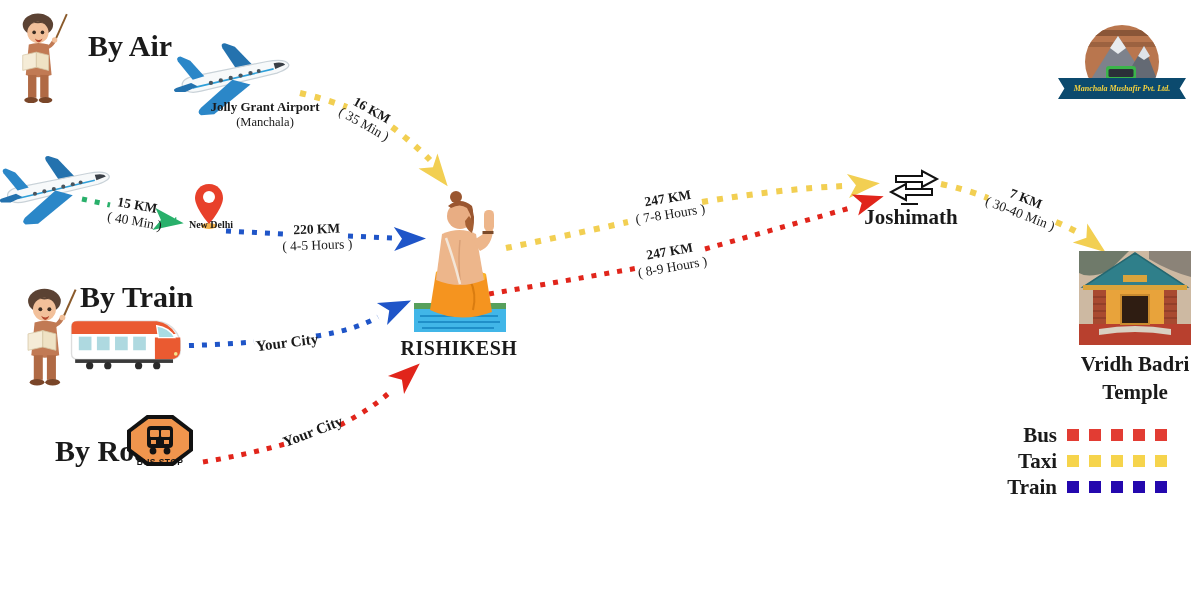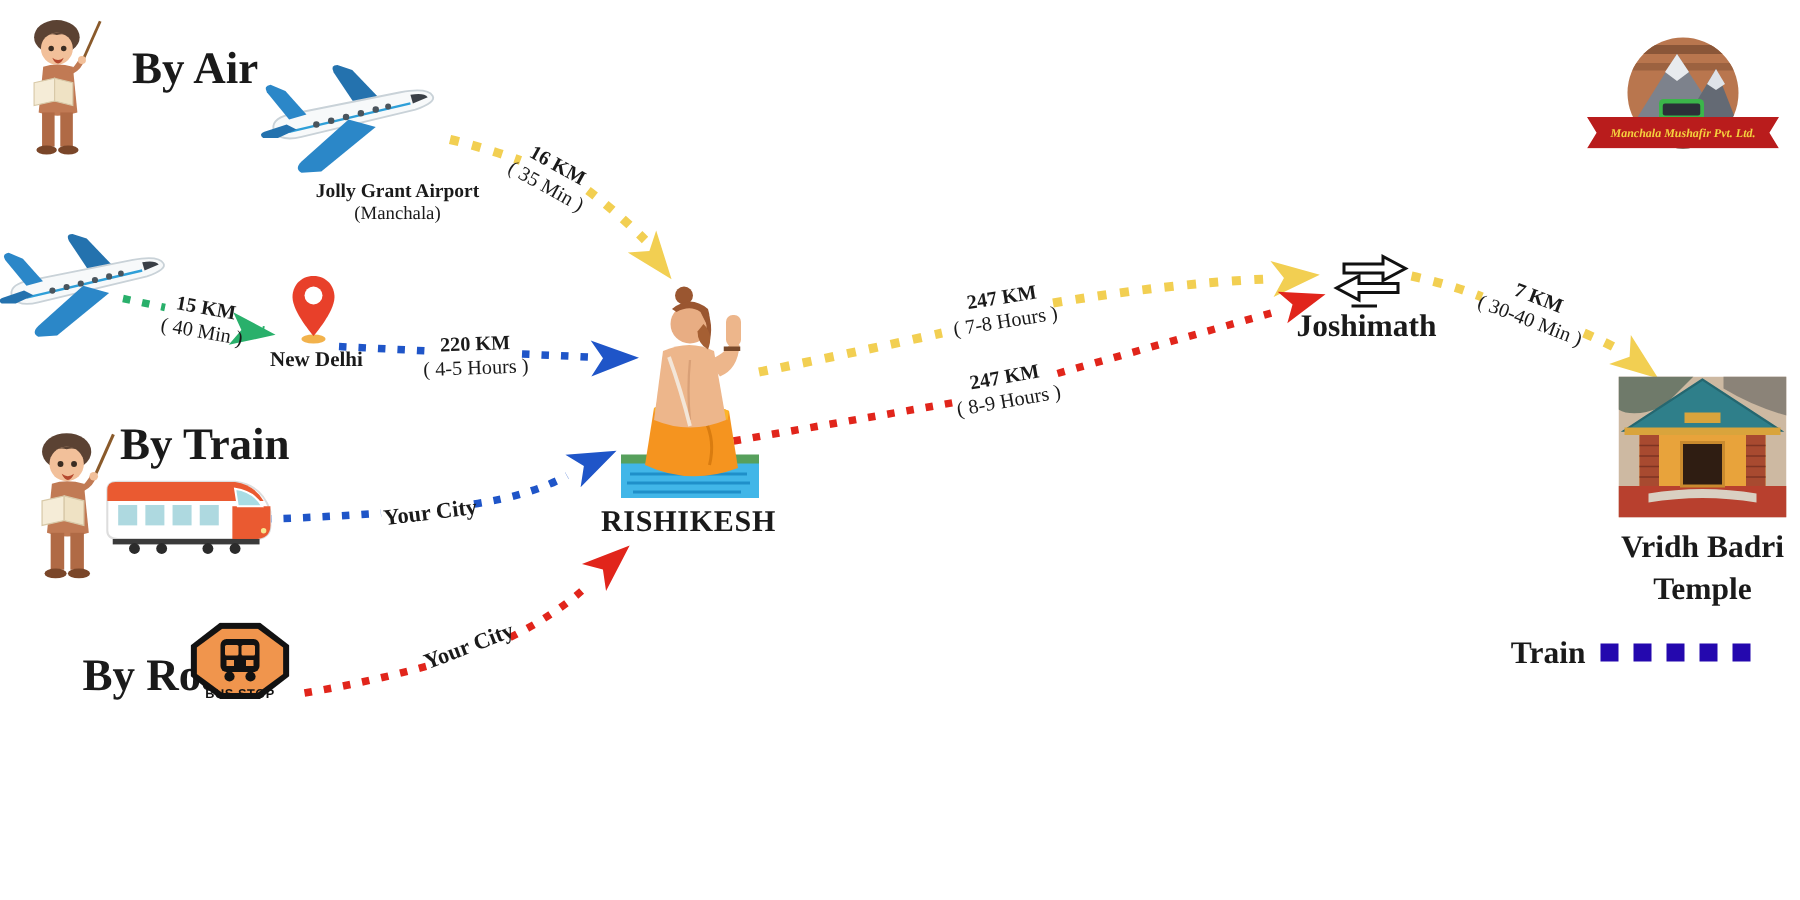--- a/index.html
+++ b/index.html
@@ -35,21 +35,21 @@
      font-family:"Liberation Sans",sans-serif;font-size:8.5px;font-weight:bold;color:#121212;letter-spacing:.4px;}
 
   
   .legend{position:absolute;left:983px;top:422px;}
   .lrow{display:flex;align-items:center;height:26px;}
   .llabel{width:74px;text-align:right;margin-right:10px;font-size:21px;font-weight:bold;}
   .swatch{width:12px;height:12px;margin-right:10px;display:inline-block;}
 
   
   .logo{position:absolute;left:1058px;top:20px;width:128px;height:96px;}
-  .logo .ribbon{position:absolute;left:0;top:58px;width:128px;height:21px;background:#b91c1c;
+  .logo .ribbon{position:absolute;left:0;top:58px;width:128px;height:21px;background:#0c4a6e;
      clip-path:polygon(0% 0%,100% 0%,95% 50%,100% 100%,0% 100%,5% 50%);
      display:flex;align-items:center;justify-content:center;}
   .logo .ribbon span{font-size:8px;font-style:italic;font-weight:bold;color:#f5d23e;white-space:nowrap;}
 
   
   .temple{position:absolute;left:1079px;top:251px;width:112px;height:94px;}
 </style>
 </head>
 <body>
 
@@ -179,31 +179,31 @@
   <div class="mode-label" style="left:80px;top:280px">By Train</div>
   <div class="mode-label" style="left:55px;top:434px">By Road</div>
 
   <svg class="abs" style="left:168px;top:36px" width="132" height="84" viewBox="0 0 160 100">
       <use href="#sym-plane"></use>
     </svg>
   <svg class="abs" style="left:-6px;top:148px" width="126" height="82" viewBox="0 0 160 100">
       <use href="#sym-plane"></use>
     </svg>
 
-  <div class="station" style="left:205px;top:120px;width:120px;font-size:13px;line-height:1.15">
+  <div class="station" style="left:205px;top:100px;width:120px;font-size:13px;line-height:1.15">
     <div>Jolly Grant Airport</div>
     <div class="sub" style="font-size:12.5px">(Manchala)</div>
   </div>
 
   <svg class="abs" style="left:192px;top:182px" width="34" height="50" viewBox="0 0 34 50">
     <ellipse cx="17" cy="44" rx="8" ry="3" fill="#f2b24c"></ellipse>
     <path d="M17 2 C8 2 3 9 3 16 C3 26 17 42 17 42 C17 42 31 26 31 16 C31 9 26 2 17 2 Z" fill="#e8402a"></path>
     <circle cx="17" cy="15" r="6" fill="#ffffff"></circle>
   </svg>
-  <div class="station" style="left:180px;top:233px;width:62px;font-size:14px">New Delhi</div>
+  <div class="station" style="left:180px;top:219px;width:62px;font-size:10px">New Delhi</div>
 
   <svg class="abs" style="left:66px;top:314px" width="118" height="58" viewBox="0 0 130 64">
       <use href="#sym-train"></use>
     </svg>
 
   <div class="busstop">
     <div class="oct-outer"></div>
     <div class="oct-inner"></div>
     <svg class="abs" style="left:18px;top:9px" width="30" height="32" viewBox="0 0 30 32">
       <rect x="2" y="2" width="26" height="22" rx="4" fill="#121212"></rect>
@@ -304,20 +304,36 @@
     <div class="d">247 KM</div>
     <div class="t">( 8-9 Hours )</div>
   </div>
   <div class="rlabel" style="left:1023px;top:206px;--r:21deg">
     <div class="d">7 KM</div>
     <div class="t">( 30-40 Min )</div>
   </div>
 
   <div class="legend">
     <div class="lrow">
+      <span class="llabel">Bus</span>
+      <span class="swatch" style="background-color: rgb(226, 60, 51);"></span>
+      <span class="swatch" style="background-color: rgb(226, 60, 51);"></span>
+      <span class="swatch" style="background-color: rgb(226, 60, 51);"></span>
+      <span class="swatch" style="background-color: rgb(226, 60, 51);"></span>
+      <span class="swatch" style="background-color: rgb(226, 60, 51);"></span>
+    </div>
+    <div class="lrow">
+      <span class="llabel">Taxi</span>
+      <span class="swatch" style="background-color: rgb(246, 212, 76);"></span>
+      <span class="swatch" style="background-color: rgb(246, 212, 76);"></span>
+      <span class="swatch" style="background-color: rgb(246, 212, 76);"></span>
+      <span class="swatch" style="background-color: rgb(246, 212, 76);"></span>
+      <span class="swatch" style="background-color: rgb(246, 212, 76);"></span>
+    </div>
+    <div class="lrow">
       <span class="llabel">Train</span>
       <span class="swatch" style="background-color: rgb(36, 8, 174);"></span>
       <span class="swatch" style="background-color: rgb(36, 8, 174);"></span>
       <span class="swatch" style="background-color: rgb(36, 8, 174);"></span>
       <span class="swatch" style="background-color: rgb(36, 8, 174);"></span>
       <span class="swatch" style="background-color: rgb(36, 8, 174);"></span>
     </div>
   </div>
 
 </div>

